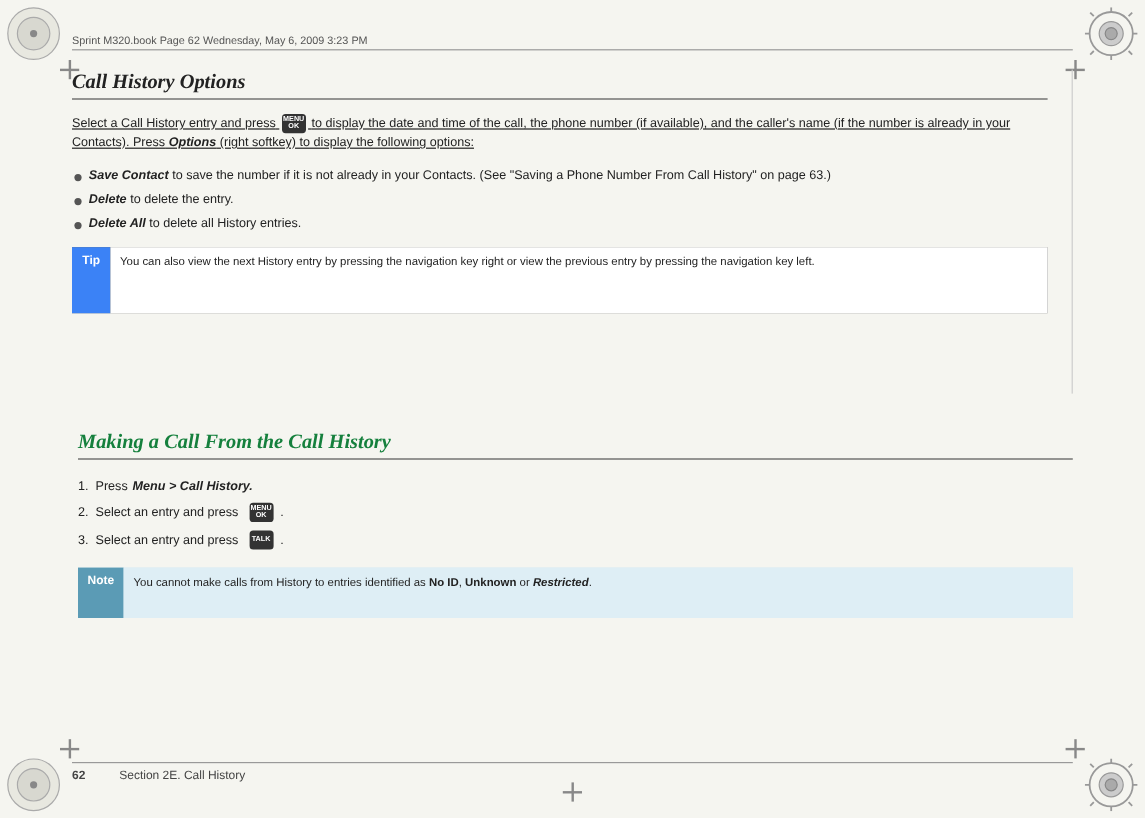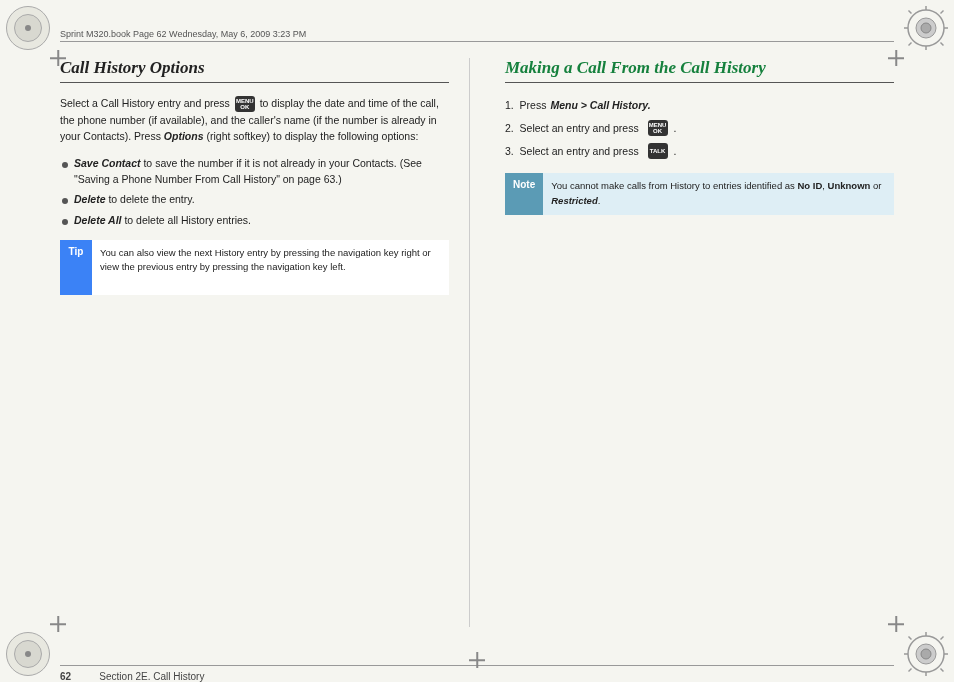--- a/index.html
+++ b/index.html
@@ -110,20 +110,21 @@
 
     
     .content {
       position: absolute;
       top: 58px;
       left: 60px;
       right: 60px;
       bottom: 55px;
       display: flex;
       gap: 30px;
+      flex-direction: column;
     }
 
     
     .left-col {
       flex: 1;
       padding-right: 20px;
       border-right: 1px solid #ccc;
     }
 
     
@@ -144,20 +145,21 @@
       display: inline-block;
       width: 100%;
     }
 
     .body-text {
       font-size: 10.5px;
       line-height: 1.55;
       color: #222;
       margin-bottom: 10px;
       font-family: Arial, sans-serif;
+      text-decoration: underline;
     }
 
     .body-text .options-word {
       font-style: italic;
       font-weight: bold;
     }
 
     
     .bullet-list {
       list-style: none;
@@ -317,21 +319,21 @@
     }
 
     .note-content .bold-italic-text {
       font-style: italic;
       font-weight: bold;
     }
 
     
     .footer {
       position: absolute;
-      bottom: 0;
+      bottom: 30px;
       left: 60px;
       right: 60px;
       border-top: 1px solid #999;
       padding-top: 5px;
       display: flex;
       align-items: center;
     }
 
     .footer-text {
       font-size: 10px;

